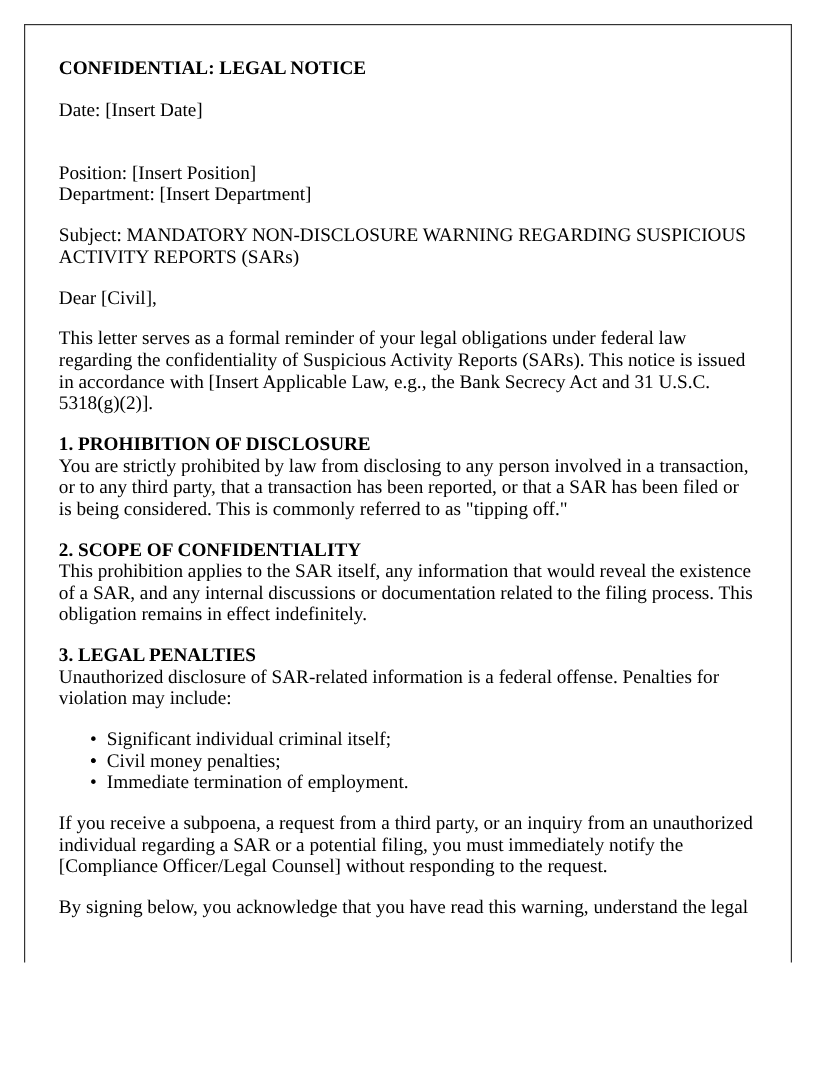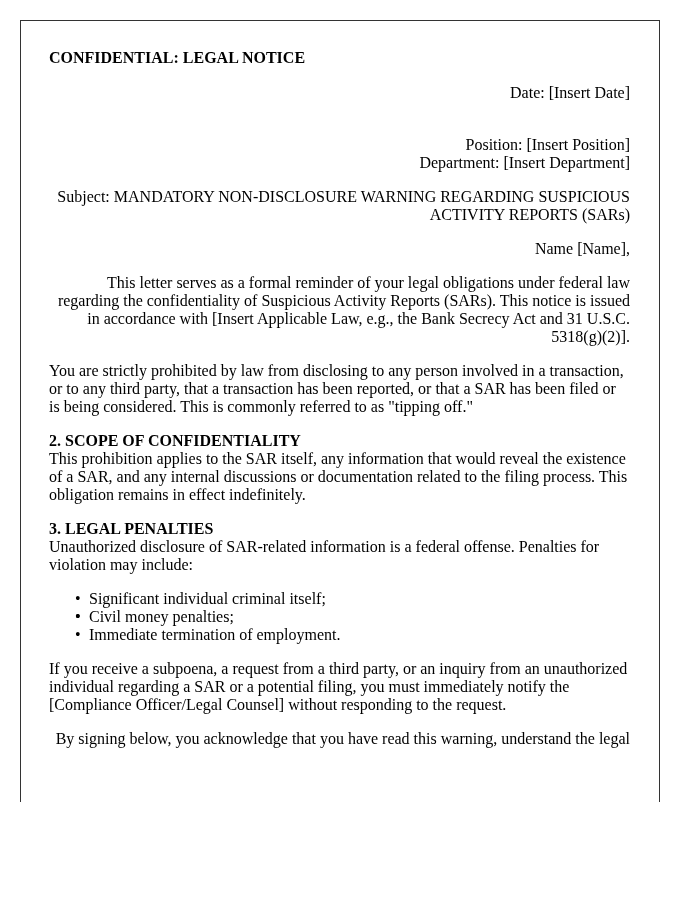--- a/index.html
+++ b/index.html
@@ -30,21 +30,20 @@
       width: 640px;
       height: 1000px;
       border: 1px solid #333333;
       box-sizing: border-box;
       padding: 28px 29px 20px 28px;
       font-size: 16px;
       line-height: 18px;
     }
     .letter p {
       margin: 0 0 16px 0;
-      text-align: right;
     }
     .title {
       font-weight: bold;
       margin: 0 0 17px 0;
       font-size: 16px;
       line-height: 18px;
     }
     .subject {
       font-weight: normal;
     }
@@ -84,25 +83,26 @@
       <br>
       <span>Position: [Insert Position]</span><br>
       <span>Department: [Insert Department]</span>
     </p>
 
     <p class="subject">
       <span>Subject:</span>
       <span>MANDATORY NON-DISCLOSURE WARNING REGARDING SUSPICIOUS ACTIVITY REPORTS (SARs)</span>
     </p>
 
-    <p>Name [Name],</p>
+    <p>Dear [Civil],</p>
 
     <p>This letter serves as a formal reminder of your legal obligations under federal law regarding the confidentiality of Suspicious Activity Reports (SARs). This notice is issued in accordance with [Insert Applicable Law, e.g., the Bank Secrecy Act and 31 U.S.C. 5318(g)(2)].</p>
 
     <div class="section">
+      <span class="section-heading">1. PROHIBITION OF DISCLOSURE</span>
       <span>You are strictly prohibited by law from disclosing to any person involved in a transaction, or to any third party, that a transaction has been reported, or that a SAR has been filed or is being considered. This is commonly referred to as "tipping off."</span>
     </div>
 
     <div class="section">
       <span class="section-heading">2. SCOPE OF CONFIDENTIALITY</span>
       <span>This prohibition applies to the SAR itself, any information that would reveal the existence of a SAR, and any internal discussions or documentation related to the filing process. This obligation remains in effect indefinitely.</span>
     </div>
 
     <div class="section" style="margin-bottom:16px;font-family:Liberation Serif, serif;">
       <span class="section-heading">3. LEGAL PENALTIES</span>

